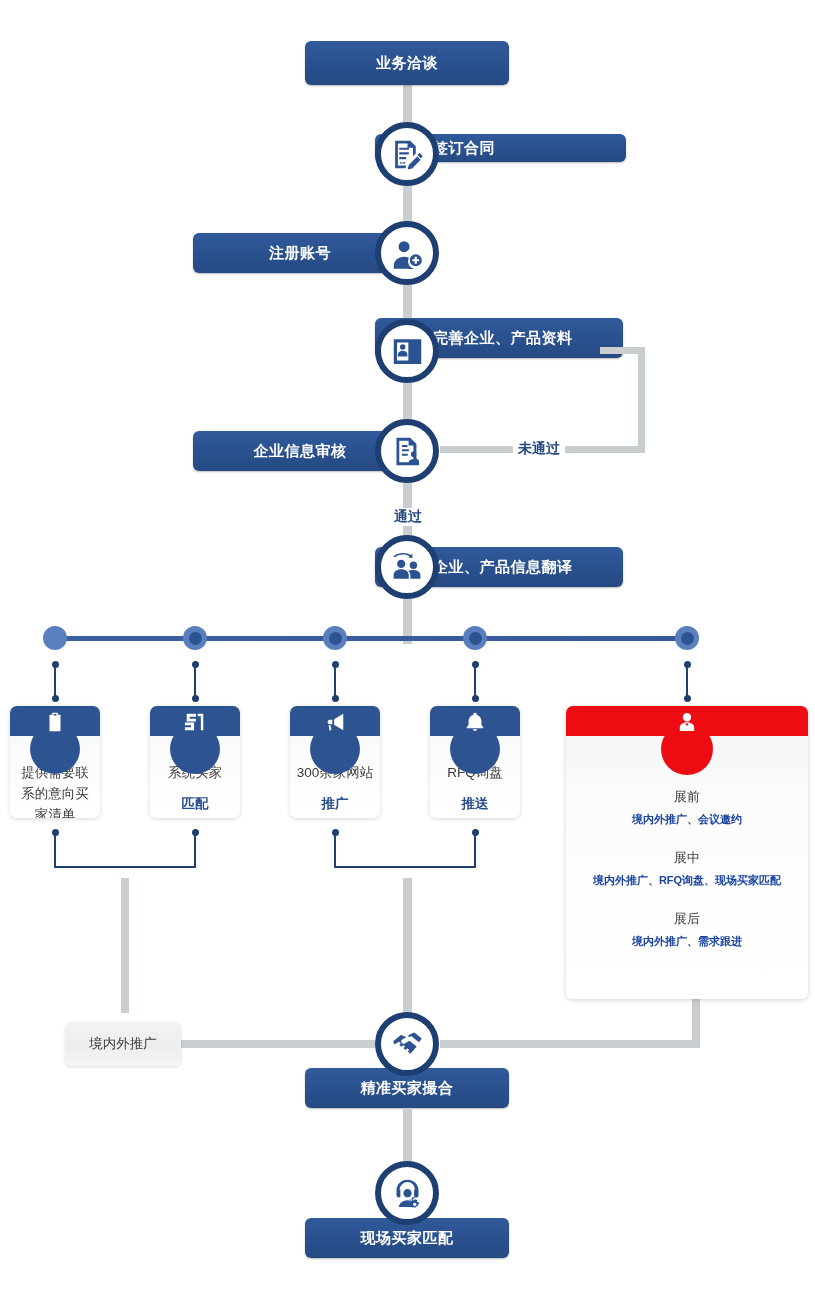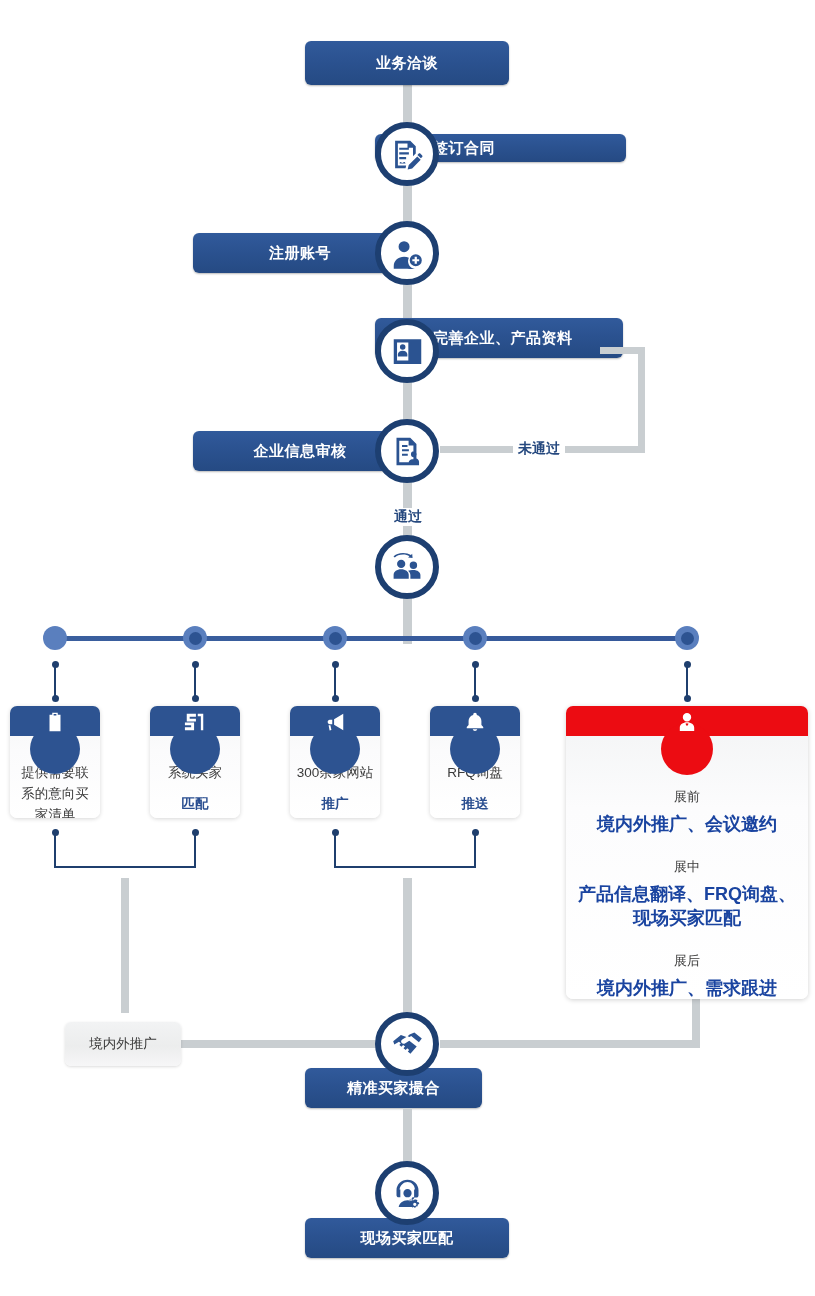--- a/index.html
+++ b/index.html
@@ -117,21 +117,21 @@
   .o2o-head .bulge{
     position:absolute;left:50%;top:17px;transform:translateX(-50%);
     width:52px;height:52px;border-radius:50%;background:#ec0c12;
   }
   .o2o-head .gi{position:absolute;left:50%;top:4px;transform:translateX(-50%);width:24px;height:24px;z-index:2;}
   .o2o-head .gi svg{width:24px;height:24px;fill:#ffffff;}
   .o2o-body{padding:30px 8px 14px 8px;text-align:center;}
   .o2o-title{font-size:15px;color:#3a3a3a;letter-spacing:.5px;}
   .o2o-grp{margin-top:22px;}
   .o2o-lbl{font-size:13px;color:#3b3b3b;}
-  .o2o-val{font-size:18px;color:#1a44a0;font-weight:bold;margin-top:6px;}
+  .o2o-val{font-size:11px;color:#1a44a0;font-weight:bold;margin-top:6px;}
 
   
   .gbox{
     position:absolute;
     display:flex;align-items:center;justify-content:center;
     background:linear-gradient(180deg,#f2f3f4 0%,#eceded 55%,#f6f6f7 100%);
     border-radius:6px;
     box-shadow:0 1px 3px rgba(0,0,0,.14);
     font-size:13.5px;
     color:#3a3a3a;
@@ -186,20 +186,23 @@
     <span>企业信息审核</span>
   </div>
   <div class="cnode" style="left:375px;top:419px;">
     <svg viewBox="0 0 24 24" aria-hidden="true">
       <path d="M4 2h10l4.5 4.5V22H4V2zm2 2.2v15.6h10.3V7.6H12.8V4.2H6zm2 3h4v1.5H8V7.2zm0 3.2h5v1.5H8v-1.5zm0 3.2h4.2v1.5H8v-1.5zm8.6-1.7a2.1 2.1 0 1 1 0 4.2 2.1 2.1 0 0 1 0-4.2zm0 4.8c2.2 0 3.8 1.2 3.8 2.7V22h-7.6v-1.8c0-1.5 1.6-2.7 3.8-2.7z"></path>
     </svg>
   </div>
 
   <div class="loop-label" style="left:389px;top:500px;margin-top:8px;">通过</div>
 
+  <div class="pill pad-left" style="left:375px;top:547px;width:248px;height:40px;">
+    <span>企业、产品信息翻译</span>
+  </div>
   <div class="cnode" style="left:375px;top:535px;">
     <svg viewBox="0 0 24 24" aria-hidden="true">
       <path d="M8.8 2.6c1.8 0 3.4.4 4.6 1.2l-1 1 3.3.3-.3-3.1-.9.9C13 1.9 11 1.4 8.8 1.4c-3 0-5.6 1-7 2.6l1 .8c1.2-1.3 3.4-2.2 6-2.2zM7.4 6.4a3 3 0 1 1 0 6 3 3 0 0 1 0-6zm0 6.9c3.1 0 5.5 1.8 5.5 4v2.8H1.9v-2.8c0-2.2 2.4-4 5.5-4zM16.3 7.6a2.7 2.7 0 1 1 0 5.4 2.7 2.7 0 0 1 0-5.4zm0 6.2c2.9 0 5.1 1.6 5.1 3.7v2.6h-7.3v-2.5c0-1.3-.6-2.5-1.7-3.3a8.6 8.6 0 0 1 3.9-.5z"></path>
     </svg>
   </div>
 
   <div class="dbar" style="left:55px;top:636px;width:632px;"></div>
 
   <div class="dnode plain" style="left:43px;top:626px;"></div>
   <div class="dnode" style="left:183px;top:626px;">
@@ -303,21 +306,21 @@
           </svg>
       </span>
     </div>
     <div class="o2o-body">
       <div class="o2o-grp">
         <div class="o2o-lbl">展前</div>
         <div class="o2o-val">境内外推广、会议邀约</div>
       </div>
       <div class="o2o-grp">
         <div class="o2o-lbl">展中</div>
-        <div class="o2o-val">产品信息翻译、FRQ询盘、现场买家匹配</div>
+        <div class="o2o-val">境内外推广、RFQ询盘、现场买家匹配</div>
       </div>
       <div class="o2o-grp">
         <div class="o2o-lbl">展后</div>
         <div class="o2o-val">境内外推广、需求跟进</div>
       </div>
     </div>
   </div>
 
   <div class="ndot" style="left:51.5px;top:829px;"></div>
   <div class="nline" style="left:54px;top:832px;width:2px;height:35px;"></div>
@@ -336,21 +339,21 @@
 
   <div class="gline" style="left:692px;top:999px;width:8px;height:46px;"></div>
   <div class="gline" style="left:440px;top:1040px;width:260px;height:8px;"></div>
 
   <div class="gline" style="left:178px;top:1040px;width:220px;height:8px;"></div>
 
   <div class="gbox" style="left:65px;top:1022px;width:116px;height:44px;">
     <span>境内外推广</span>
   </div>
 
-  <div class="pill" style="left:305px;top:1068px;width:177px;height:40px;">
+  <div class="pill" style="left:305px;top:1068px;width:204px;height:40px;">
     <span>精准买家撮合</span>
   </div>
   <div class="cnode" style="left:375px;top:1012px;">
     <svg viewBox="0 0 24 24" aria-hidden="true">
       <path d="M1.6 9.6 7.2 5l4 1.6-3 1.7c-.9.5-1.1 1.6-.5 2.4.5.8 1.6 1 2.4.5l3.2-2 5.4 4.3-4.6 5.2-1.9-1.6 1-1.1-1.4-1.2-1.1 1.2-1.6-1.3 1.1-1.2-1.4-1.2-1.2 1.3-1.5-1.3 1-1.2-1.3-1.1-3.4 2L1.6 9.6zM13.5 4.7 17 3.3l5.4 4.4-2.1 2.6-5.6-4.4-1.2.7-1.4-.6 1.4-1.3z"></path>
     </svg>
   </div>
 
   <div class="gline" style="left:403px;top:1108px;width:9px;height:80px;"></div>
 

